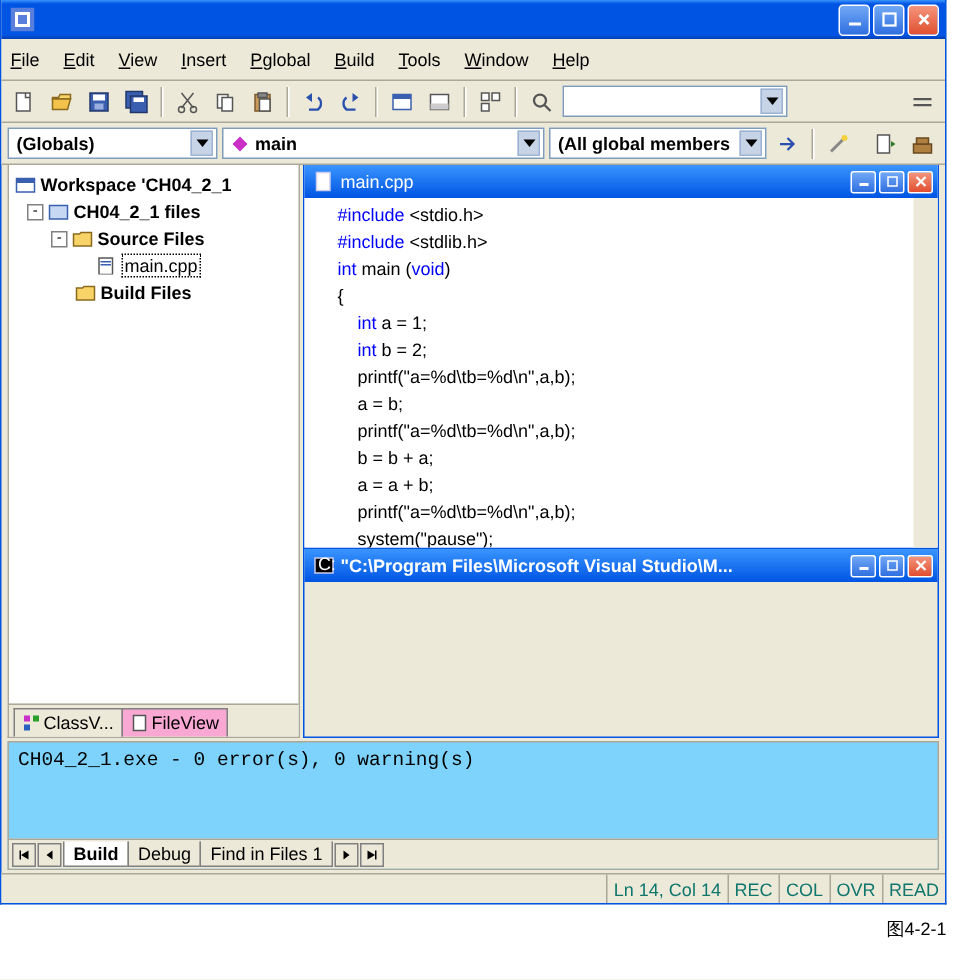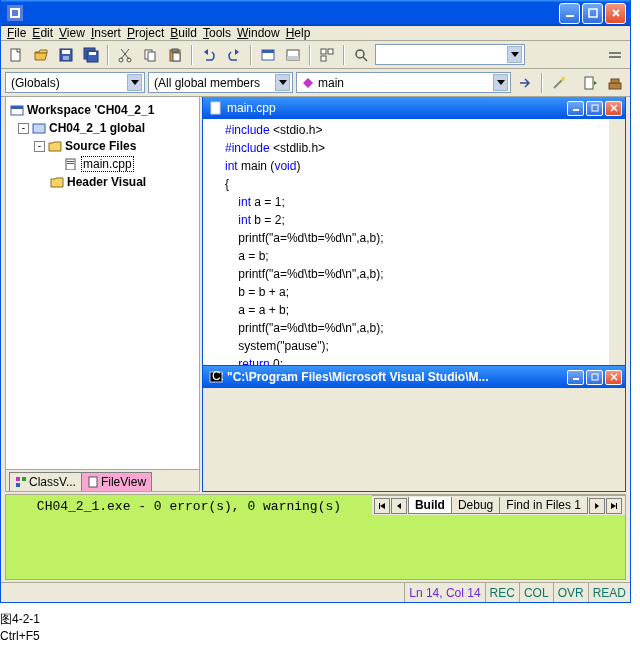--- a/index.html
+++ b/index.html
@@ -27,29 +27,29 @@
   .inner-titlebar {
     height:22px; display:flex; align-items:center; padding:0 3px 0 6px;
     background:linear-gradient(to bottom,#3a95ff,#0054e3);
     color:#fff;
   }
   .inner-titlebar .spacer{flex:1;}
   .swin-btn{width:17px;height:15px;border:1px solid #fff;border-radius:2px;margin-left:2px;display:flex;align-items:center;justify-content:center;font-size:10px;color:#fff;}
   .swin-btn.mm{background:linear-gradient(#71a8f5,#2f6fe0);}
   .swin-btn.cl{background:linear-gradient(#f5957d,#e04f2f);}
   
-  .menubar{height:15px;display:flex;align-items:center;padding:0 6px;gap:6px;background:#ece9d8;border-bottom:1px solid #aca899;}
+  .menubar{height:28px;display:flex;align-items:center;padding:0 6px;gap:16px;background:#ece9d8;border-bottom:1px solid #aca899;}
   .menubar span{color:#000;}
   .menubar span u{text-decoration:underline;}
   
   .tbar{height:28px;display:flex;align-items:center;padding:0 4px;gap:3px;background:#ece9d8;border-bottom:1px solid #aca899;}
   .tbtn{width:22px;height:22px;display:flex;align-items:center;justify-content:center;border:1px solid transparent;}
   .tbtn svg{width:16px;height:16px;}
   .tsep{width:2px;height:20px;border-left:1px solid #aca899;border-right:1px solid #fff;margin:0 2px;}
-  .combo{height:21px;border:1px solid #7f9db9;background:#fff;display:flex;align-items:center;padding:0 2px 0 5px;}
+  .combo{height:21px;border:1px solid #7f9db9;background:#fff;display:flex;align-items:center;padding:0 2px 0 5px;font-weight:bold;}
   .combo .cbtn{width:15px;height:17px;background:#c7d3e6;border:1px solid #9cb3d4;display:flex;align-items:center;justify-content:center;margin-left:4px;}
   
   .body{flex:1;display:flex;min-height:0;}
   .sidebar{width:195px;border:1px solid #aca899;border-top:none;background:#fff;display:flex;flex-direction:column;margin:0 2px 0 4px;gap:16px;}
   .tree{flex:1;overflow:hidden;padding:4px 2px;font-size:12px;}
   .node{display:flex;align-items:center;height:18px;white-space:nowrap;}
   .tw{display:inline-block;width:11px;height:11px;border:1px solid #808080;margin-right:3px;line-height:8px;text-align:center;font-size:10px;background:#fff;color:#000;}
   .fold{width:14px;height:12px;margin-right:3px;}
   .node.sel span.lbl{border:1px dotted #000;padding:0 1px;}
   .wstabs{height:22px;border-top:1px solid #aca899;display:flex;align-items:flex-end;padding:0 3px;background:#ece9d8;}
@@ -57,31 +57,31 @@
   .wstab svg{width:12px;height:12px;margin-right:2px;}
   
   .right{flex:1;display:flex;flex-direction:column;min-width:0;margin-right:4px;}
   .codewin{border:1px solid #0054e3;border-top:none;display:flex;flex-direction:column;flex:1;min-height:0;background:#fff;}
   .code{flex:1;overflow:hidden;background:#fff;font-family:"Courier New",monospace;font-size:14px;padding:2px 0 4px 22px;line-height:18px;white-space:pre;position:relative;border-right:16px solid #ece9d8;}
   .kw{color:#0000ff;}
   
   .consolewin{border:1px solid #0054e3;border-top:none;display:flex;flex-direction:column;height:126px;}
   .console{flex:1;background:#000;color:#c0c0c0;font-family:"NSimSun","SimSun","Courier New",monospace;font-size:13px;padding:3px 6px;line-height:17px;white-space:pre;border-right:16px solid #ece9d8;}
   
-  .output{height:86px;border:1px solid #aca899;margin:2px 4px;background:#bef264;display:flex;flex-direction:row;text-align:center;}
+  .output{height:86px;border:1px solid #aca899;margin:2px 4px;background:#7dd3fc;display:flex;flex-direction:column;}
   .outbody{flex:1;font-family:"Courier New",monospace;font-size:13px;padding:4px 6px;}
   .outtabs{height:20px;background:#ece9d8;border-top:1px solid #aca899;display:flex;align-items:center;padding:0 2px;}
   .nav-btn{width:16px;height:16px;border:1px solid #808080;background:#ece9d8;display:flex;align-items:center;justify-content:center;margin-right:1px;}
   .otab{height:17px;border:1px solid #808080;border-top:none;padding:0 6px;background:#ece9d8;font-size:11px;display:flex;align-items:center;margin-right:-1px;}
   .otab.active{background:#fff;font-weight:bold;}
   
   .status{height:20px;border-top:1px solid #aca899;background:#ece9d8;display:flex;align-items:center;font-size:11px;}
   .status .cell{border-left:1px solid #aca899;height:100%;display:flex;align-items:center;padding:0 4px;color:#0f766e;}
   
-  .caption{width:631px;text-align:left;font-family:"SimSun",serif;font-size:13px;line-height:17px;padding-top:4px;}
+  .caption{width:631px;text-align:right;font-family:"SimSun",serif;font-size:13px;line-height:17px;padding-top:4px;}
   .tri{width:0;height:0;border-left:4px solid transparent;border-right:4px solid transparent;border-top:5px solid #000;}
 </style>
 </head>
 <body>
 
 <div class="win">
 
   <div class="titlebar">
     <span class="ico">
       <svg viewBox="0 0 16 16">
@@ -106,21 +106,21 @@
           <path d="M2 2l6 6M8 2l-6 6" stroke="#fff" stroke-width="1.8"></path>
         </svg>
       </div>
   </div>
 
   <div class="menubar">
     <span><u>F</u><span>ile</span></span>
     <span><u>E</u><span>dit</span></span>
     <span><u>V</u><span>iew</span></span>
     <span><u>I</u><span>nsert</span></span>
-    <span><u>P</u><span>roject</span></span>
+    <span><u>P</u><span>global</span></span>
     <span><u>B</u><span>uild</span></span>
     <span><u>T</u><span>ools</span></span>
     <span><u>W</u><span>indow</span></span>
     <span><u>H</u><span>elp</span></span>
   </div>
 
   <div class="tbar">
     <div class="tbtn">
         <svg viewBox="0 0 16 16">
           <rect x="3" y="2" width="9" height="12" fill="#fff" stroke="#555"></rect>
@@ -223,35 +223,35 @@
       </div>
   </div>
 
   <div class="tbar">
     <div class="combo" style="width:140px">
         <span style="flex:1">(Globals)</span>
         <div class="cbtn">
           <div class="tri"></div>
         </div>
       </div>
+    <div class="combo" style="width:215px">
+      <svg width="12" height="12" style="margin-right:4px">
+          <path d="M6 1l5 5-5 5-5-5z" fill="#c930c9"></path>
+        </svg>
+      <span style="flex:1">main</span>
+        <div class="cbtn">
+          <div class="tri"></div>
+        </div>
+    </div>
     <div class="combo" style="width:145px">
         <span style="flex:1">(All global members</span>
         <div class="cbtn">
           <div class="tri"></div>
         </div>
       </div>
-    <div class="combo" style="width:215px">
-      <svg width="12" height="12" style="margin-right:4px">
-          <path d="M6 1l5 5-5 5-5-5z" fill="#c930c9"></path>
-        </svg>
-      <span style="flex:1">main</span>
-        <div class="cbtn">
-          <div class="tri"></div>
-        </div>
-    </div>
     <div class="tbtn">
         <svg viewBox="0 0 16 16">
           <path d="M3 8h8M8 4l4 4-4 4" fill="none" stroke="#2a4fae" stroke-width="1.5"></path>
         </svg>
       </div>
     <div class="tsep"></div>
     <div class="tbtn">
         <svg viewBox="0 0 16 16">
           <path d="M3 13L13 3" stroke="#888" stroke-width="2"></path>
           <circle cx="12" cy="4" r="2" fill="#f5d040"></circle>
@@ -281,42 +281,42 @@
               <rect x="1" y="2" width="12" height="9" fill="#fff" stroke="#3b5fb0"></rect>
               <rect x="1" y="2" width="12" height="3" fill="#3b5fb0"></rect>
             </svg>
           <span class="lbl" style="font-weight:bold">Workspace 'CH04_2_1</span>
         </div>
         <div class="node" style="padding-left:10px">
           <span class="tw">-</span>
           <svg class="fold" viewBox="0 0 14 12">
               <rect x="1" y="2" width="12" height="9" fill="#c6d7f3" stroke="#3b5fb0"></rect>
             </svg>
-          <span class="lbl" style="font-weight:bold">CH04_2_1 global</span>
+          <span class="lbl" style="font-weight:bold">CH04_2_1 files</span>
         </div>
         <div class="node" style="padding-left:26px">
           <span class="tw">-</span>
           <svg class="fold" viewBox="0 0 14 12">
               <path d="M1 3h4l1-1h7v9H1z" fill="#f8d468" stroke="#8a6a1e"></path>
             </svg>
           <span class="lbl" style="font-weight:bold">Source Files</span>
         </div>
         <div class="node sel" style="padding-left:56px">
           <svg class="fold" viewBox="0 0 14 12">
               <rect x="2" y="1" width="9" height="11" fill="#fff" stroke="#555"></rect>
               <rect x="3" y="3" width="7" height="1" fill="#3b5fb0"></rect>
               <rect x="3" y="5" width="7" height="1" fill="#3b5fb0"></rect>
             </svg>
           <span class="lbl">main.cpp</span>
         </div>
         <div class="node" style="padding-left:42px">
           <svg class="fold" viewBox="0 0 14 12">
               <path d="M1 3h4l1-1h7v9H1z" fill="#f8d468" stroke="#8a6a1e"></path>
             </svg>
-          <span class="lbl" style="font-weight:bold">Header Visual</span>
+          <span class="lbl" style="font-weight:bold">Build Files</span>
         </div>
       </div>
       <div class="wstabs">
         <div class="wstab">
           <svg viewBox="0 0 12 12">
               <rect x="1" y="1" width="4" height="4" fill="#c930c9"></rect>
               <rect x="7" y="1" width="4" height="4" fill="#2aa02a"></rect>
               <rect x="1" y="7" width="4" height="4" fill="#2a60c0"></rect>
             </svg>
           <span>ClassV...</span>
@@ -419,24 +419,23 @@
             <path d="M1 1l5 3-5 3z" fill="#000"></path>
             <rect x="6" y="1" width="1" height="6" fill="#000"></rect>
           </svg>
         </div>
       <div style="flex:1"></div>
     </div>
   </div>
 
   <div class="status">
     <div style="flex:1"></div>
-    <div class="cell" style="color:#6d28d9">Ln 14, Col 14</div>
+    <div class="cell" style="color:#0f766e">Ln 14, Col 14</div>
     <div class="cell">REC</div>
     <div class="cell">COL</div>
     <div class="cell">OVR</div>
     <div class="cell">READ</div>
   </div>
 </div>
 
 <div class="caption">
   <div>图4-2-1</div>
-  <div>Ctrl+F5</div>
 </div>
 
 </body></html>

